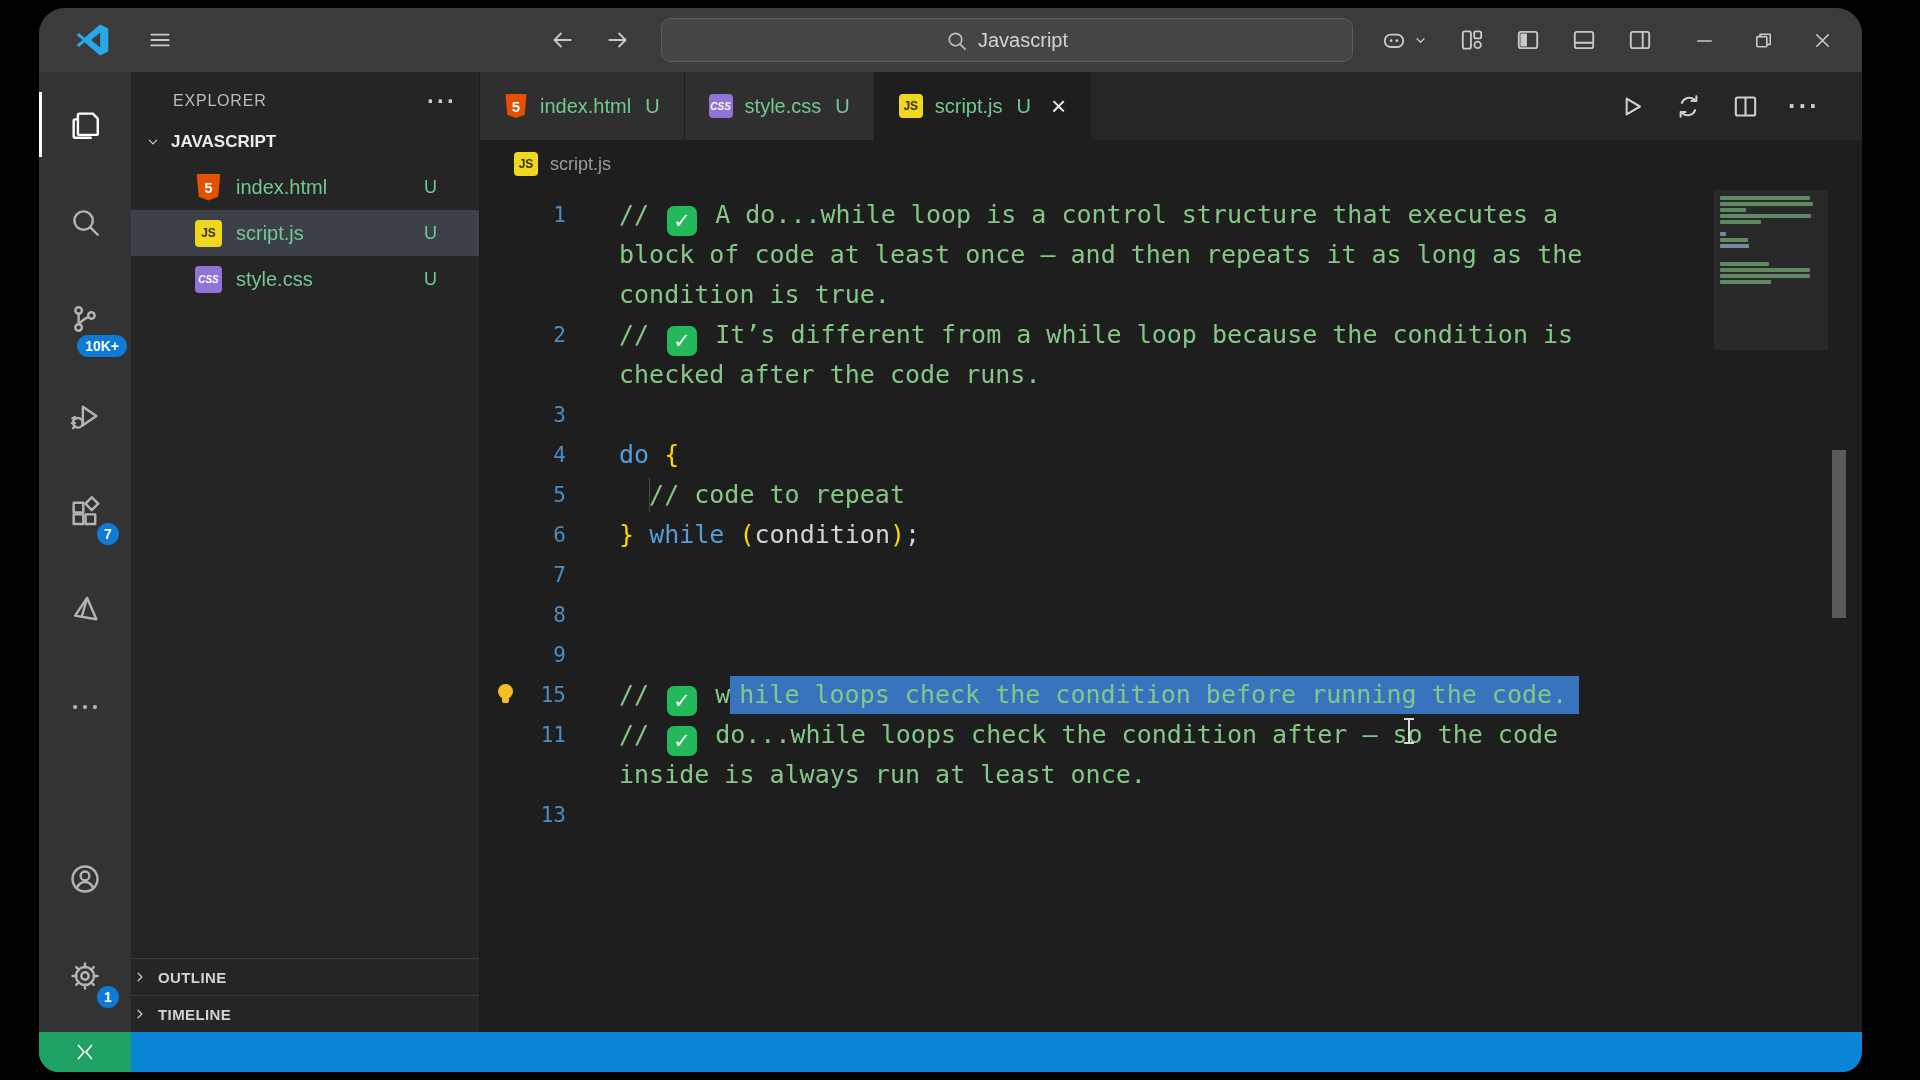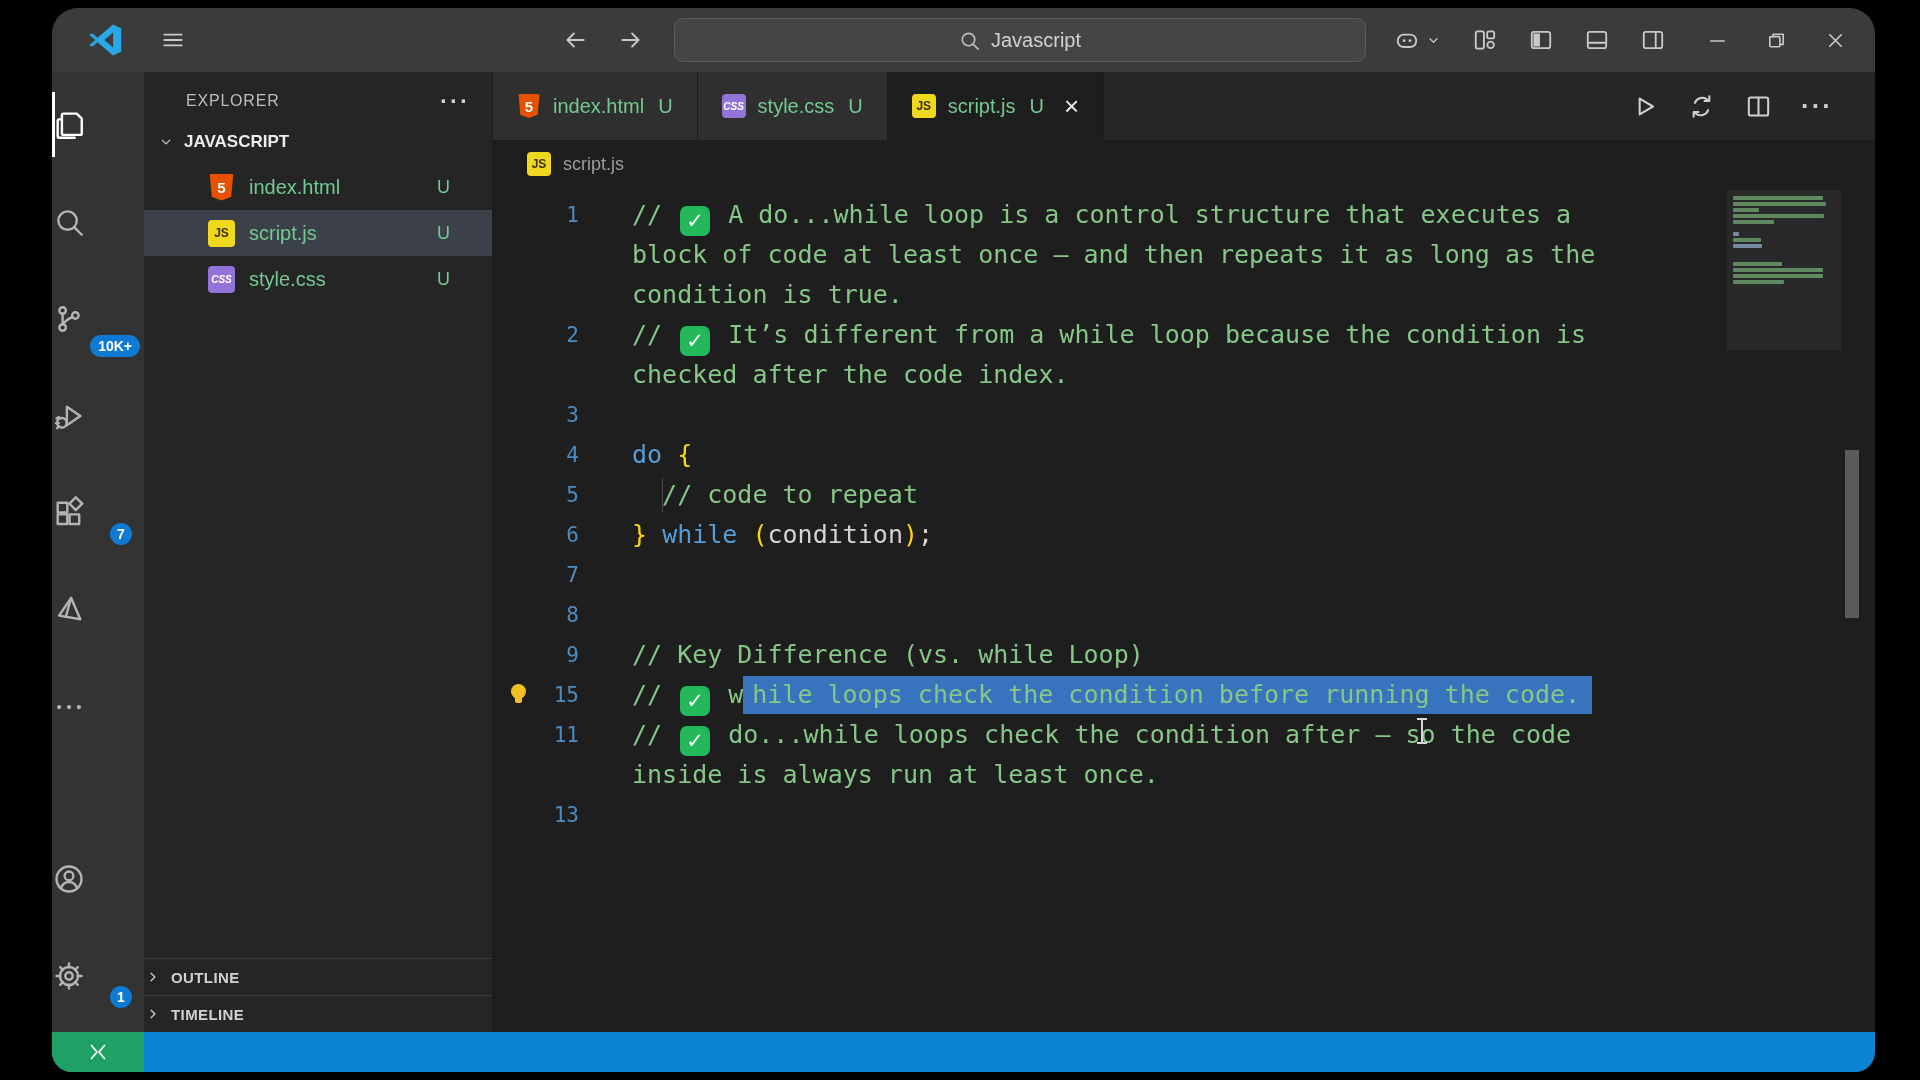--- a/index.html
+++ b/index.html
@@ -6,21 +6,21 @@
     --blue:#0a84d4; --green:#1fa065; --accent:#0e7ad3;
     --titlebar:#3b3b3b; --activity:#333333; --sidebar:#252526;
     --editor:#1e1e1e; --tabstrip:#262626; --tabinactive:#2f2f2f;
     --untracked:#73c991; --comment:#86c686; --kw:#569cd6; --br:#ffd602; --pl:#d4d4d4;
     --ln:#4d8cc0; --sel:#3874bd;
   }
   *{box-sizing:border-box;margin:0;padding:0}
   body{width:1920px;height:1080px;background:#000;position:relative;overflow:hidden;
        font-family:"Liberation Sans",sans-serif;-webkit-font-smoothing:antialiased}
   svg{display:block}
-  .window{position:absolute;left:52px;top:8px;width:1823px;height:1064px;background:var(--editor);
+  .window{position:absolute;left:39px;top:8px;width:1823px;height:1064px;background:var(--editor);
           border-radius:26px 26px 20px 20px;overflow:hidden;display:flex;flex-direction:column}
 
   
   .titlebar{height:64px;background:var(--titlebar);display:flex;align-items:center;position:relative;flex:none}
   .tb-left{display:flex;align-items:center;gap:36px;padding-left:34px}
   .logo{width:38px;height:38px}
   .icon{color:#c9c9c9}
   .i24{width:26px;height:26px}
   .i22{width:23px;height:23px}
   .tb-center{position:absolute;left:50%;top:50%;transform:translate(-50%,-50%);display:flex;align-items:center;gap:30px}
@@ -28,21 +28,21 @@
              display:flex;align-items:center;justify-content:center;gap:10px;color:#d2d2d2;font-size:20px}
   .searchbox .i22{color:#c0c0c0}
   .tb-right{margin-left:auto;display:flex;align-items:center;gap:30px;padding-right:28px}
   .cop-group{display:flex;align-items:center;gap:5px}
   .i16{width:17px;height:17px}
   .winctl{display:flex;align-items:center;gap:36px;margin-left:10px}
 
   
   .main{flex:1;display:flex;min-height:0}
   .activitybar{width:92px;background:var(--activity);display:flex;flex-direction:column;padding:4px 0 8px;flex:none}
-  .ab-item{height:97px;display:flex;align-items:center;justify-content:flex-start;position:relative;color:#b4b4b4;cursor:pointer}
+  .ab-item{height:97px;display:flex;align-items:center;justify-content:center;position:relative;color:#b4b4b4;cursor:pointer}
   .ab-item.active{color:#fff}
   .ab-item.active::before{content:"";position:absolute;left:0;top:16px;bottom:16px;width:3px;background:#fff}
   .ab-item svg{width:34px;height:34px}
   .ab-badge{position:absolute;right:12px;bottom:16px;background:var(--accent);color:#fff;font-size:14px;font-weight:bold;
             border-radius:11px;min-width:22px;height:22px;line-height:22px;text-align:center;padding:0 4px}
   .ab-badge.pill{right:4px;bottom:10px;padding:0 8px}
   .ab-spacer{flex:1}
 
   
   .sidebar{width:349px;background:var(--sidebar);border-right:1px solid #1a1a1a;display:flex;flex-direction:column;flex:none}
@@ -396,28 +396,28 @@
       <div class="breadcrumb">
         <span class="fticon js sm">JS</span>
         <span>script.js</span>
       </div>
       <div class="code-area">
         <div id="code-rows">
             <div class="code-row"><span class="gutter"><span class="ln">1</span></span><span class="code-text"><span class="cm">// </span><span class="chk">✓</span><span class="cm"> A do...while loop is a control structure that executes a</span></span></div>
             <div class="code-row"><span class="gutter"><span class="ln"></span></span><span class="code-text"><span class="cm">block of code at least once — and then repeats it as long as the</span></span></div>
             <div class="code-row"><span class="gutter"><span class="ln"></span></span><span class="code-text"><span class="cm">condition is true.</span></span></div>
             <div class="code-row"><span class="gutter"><span class="ln">2</span></span><span class="code-text"><span class="cm">// </span><span class="chk">✓</span><span class="cm"> It’s different from a while loop because the condition is</span></span></div>
-            <div class="code-row"><span class="gutter"><span class="ln"></span></span><span class="code-text"><span class="cm">checked after the code index.</span></span></div>
+            <div class="code-row"><span class="gutter"><span class="ln"></span></span><span class="code-text"><span class="cm">checked after the code runs.</span></span></div>
             <div class="code-row"><span class="gutter"><span class="ln">3</span></span><span class="code-text"></span></div>
             <div class="code-row"><span class="gutter"><span class="ln">4</span></span><span class="code-text"><span class="kw">do</span><span class="pl"> </span><span class="br">{</span></span></div>
             <div class="code-row"><span class="gutter"><span class="ln">5</span></span><span class="code-text"><span class="cm">  // code to repeat</span></span><span class="guide"></span></div>
             <div class="code-row"><span class="gutter"><span class="ln">6</span></span><span class="code-text"><span class="br">}</span><span class="pl"> </span><span class="kw">while</span><span class="pl"> </span><span class="br">(</span><span class="pl">condition</span><span class="br">)</span><span class="pl">;</span></span></div>
             <div class="code-row"><span class="gutter"><span class="ln">7</span></span><span class="code-text"></span></div>
             <div class="code-row"><span class="gutter"><span class="ln">8</span></span><span class="code-text"></span></div>
-            <div class="code-row"><span class="gutter"><span class="ln">9</span></span><span class="code-text"><span class="cm">// Key Difference (vs. while Loop)</span></span></div>
+            <div class="code-row"><span class="gutter"><span class="ln">9</span></span></div>
             <div class="code-row"><span class="gutter"><span class="bulb"></span><span class="ln">15</span></span><span class="code-text"><span class="cm">// </span><span class="chk">✓</span><span class="cm"> w</span><span class="cm sel">hile loops check the condition before running the code.</span></span></div>
             <div class="code-row"><span class="gutter"><span class="ln">11</span></span><span class="code-text"><span class="cm">// </span><span class="chk">✓</span><span class="cm"> do...while loops check the condition after — so the code</span></span></div>
             <div class="code-row"><span class="gutter"><span class="ln"></span></span><span class="code-text"><span class="cm">inside is always run at least once.</span></span></div>
             <div class="code-row"><span class="gutter"><span class="ln">13</span></span><span class="code-text"></span></div>
           </div>
         <div class="ibeam">
             <i class="t"></i>
             <i class="s"></i>
             <i class="b"></i>
           </div>

